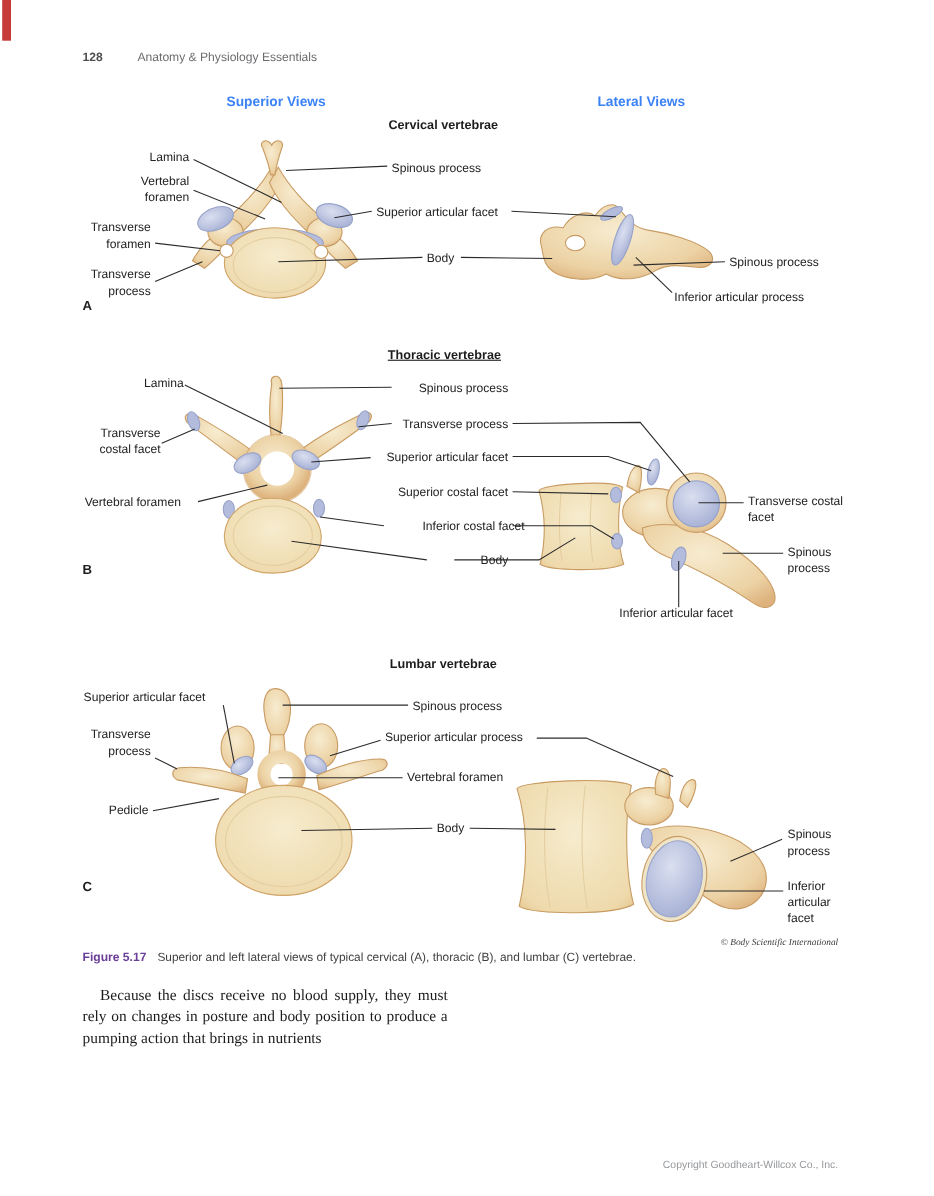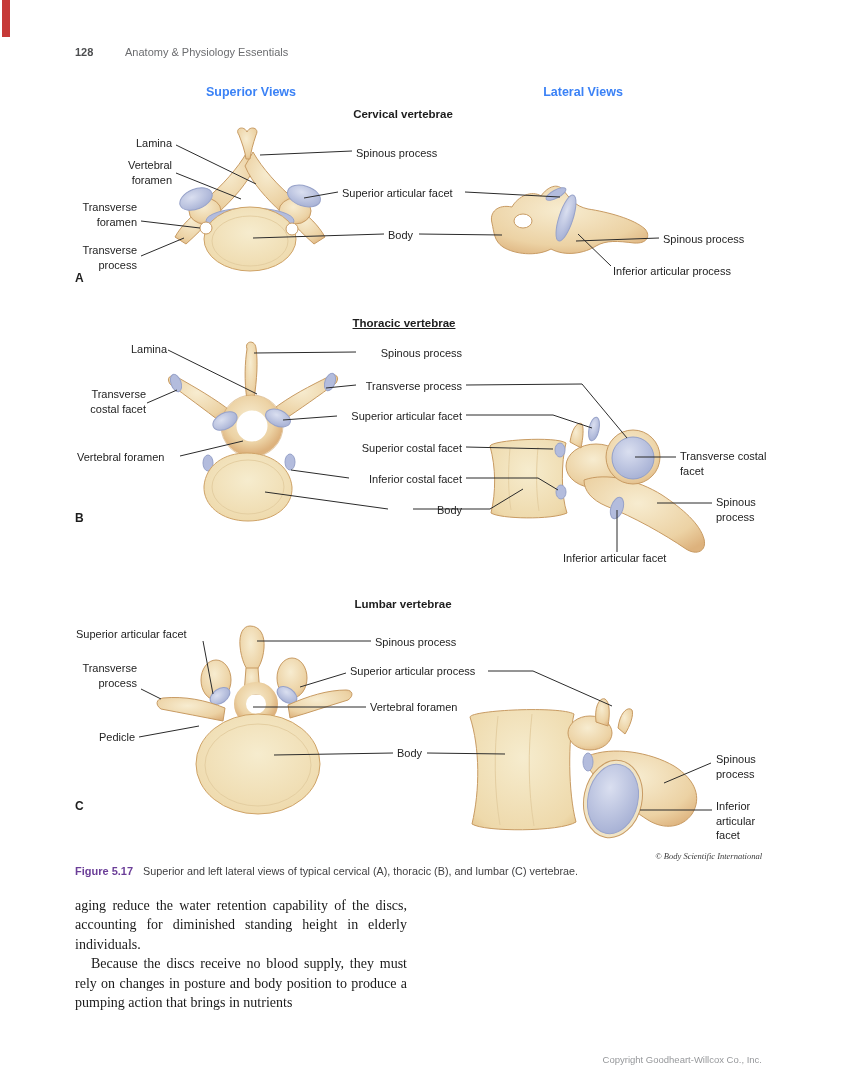--- a/index.html
+++ b/index.html
@@ -197,21 +197,21 @@
   <div class="letter" style="left:75px;top:271px;">A</div>
 
   <div class="sec-title" style="left:304px;top:317px;text-decoration:underline;">Thoracic vertebrae</div>
   <div class="lbl ra" style="left:97px;top:342px;width:70px;">Lamina</div>
   <div class="lbl ra" style="left:62px;top:387px;width:84px;">Transverse costal facet</div>
   <div class="lbl" style="left:77px;top:450px;white-space:nowrap;">Vertebral foramen</div>
   <div class="lbl ra" style="left:350px;top:346px;width:112px;white-space:nowrap;">Spinous process</div>
   <div class="lbl ra" style="left:340px;top:379px;width:122px;white-space:nowrap;">Transverse process</div>
   <div class="lbl ra" style="left:330px;top:409px;width:132px;white-space:nowrap;">Superior articular facet</div>
   <div class="lbl ra" style="left:340px;top:441px;width:122px;white-space:nowrap;">Superior costal facet</div>
-  <div class="lbl ra" style="left:345px;top:472px;width:117px;white-space:nowrap;">Inferior costal facet</div>
+  <div class="lbl ra" style="left:360px;top:472px;width:117px;white-space:nowrap;">Inferior costal facet</div>
   <div class="lbl ra" style="left:390px;top:503px;width:72px;">Body</div>
   <div class="lbl" style="left:680px;top:449px;width:90px;">Transverse costal facet</div>
   <div class="lbl" style="left:716px;top:495px;width:60px;">Spinous process</div>
   <div class="lbl" style="left:563px;top:551px;white-space:nowrap;">Inferior articular facet</div>
   <div class="letter" style="left:75px;top:511px;">B</div>
 
   <div class="sec-title" style="left:303px;top:598px;">Lumbar vertebrae</div>
   <div class="lbl" style="left:76px;top:627px;white-space:nowrap;">Superior articular facet</div>
   <div class="lbl ra" style="left:71px;top:661px;width:66px;">Transverse process</div>
   <div class="lbl ra" style="left:74px;top:730px;width:61px;">Pedicle</div>
@@ -222,19 +222,18 @@
   <div class="lbl" style="left:716px;top:752px;width:60px;">Spinous process</div>
   <div class="lbl" style="left:716px;top:799px;width:60px;">Inferior articular facet</div>
   <div class="letter" style="left:75px;top:799px;">C</div>
 
   <div id="credit">© Body Scientific International</div>
   <div id="caption">
     <span class="figlabel">Figure 5.17</span><span>Superior and left lateral views of typical cervical (A), thoracic (B), and lumbar (C) vertebrae.</span>
   </div>
 
   <div id="left-col" class="bodycol">
-    <p>aging reduce the water retention capability of the discs, accounting for diminished standing height in elderly individuals.</p>
     <p class="indent">Because the discs receive no blood supply, they must rely on changes in posture and body position to produce a pumping action that brings in nutrients</p>
   </div>
 
   <div id="footer">Copyright Goodheart-Willcox Co., Inc.</div>
 
 </div>
 
 </body></html>

